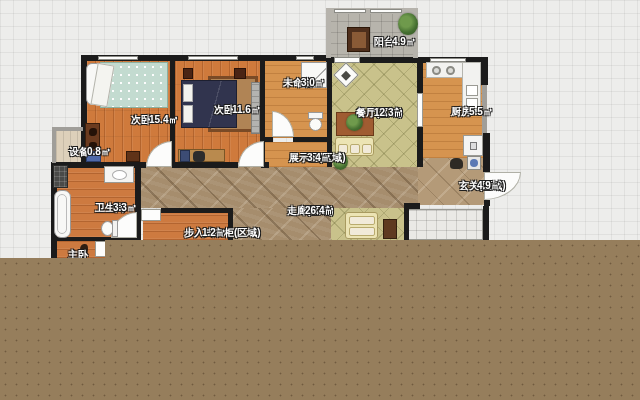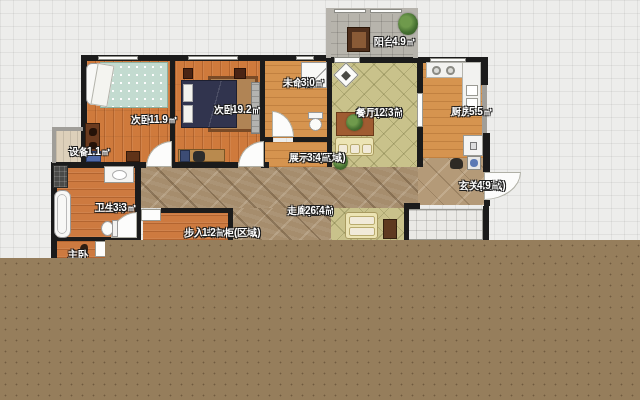--- a/index.html
+++ b/index.html
@@ -207,41 +207,41 @@
   <div style="left:112px;top:220px;width:6px;height:17px;background:#f2f2f0;border:1px solid #999;z-index:6;"></div>
 
   <div style="left:80px;top:244px;width:8px;height:11px;background:#2e1e12;border-radius:50% 40% 50% 40%;z-index:6;"></div>
 
   <div class="lbl" style="left:374px;top:36px;">
     <span>阳台</span>
       <span class="area">4.9㎡</span>
     </div>
   <div class="lbl" style="left:131px;top:114px;">
     <span>次卧</span>
-      <span class="area">11.9㎡</span>
+      <span class="area">15.4㎡</span>
     </div>
   <div class="lbl" style="left:214px;top:104px;">
     <span>次卧</span>
-      <span class="area">19.2㎡</span>
+      <span class="area">11.6㎡</span>
     </div>
   <div class="lbl" style="left:283px;top:77px;">
     <span>未命名</span>
       <span class="area">3.0㎡</span>
     </div>
   <div class="lbl" style="left:356px;top:107px;">
     <span>餐厅(区域)</span>
       <span class="area">12.3㎡</span>
     </div>
   <div class="lbl" style="left:451px;top:106px;">
     <span>厨房</span>
       <span class="area">5.5㎡</span>
     </div>
   <div class="lbl" style="left:69px;top:146px;">
     <span>设备</span>
-      <span class="area">1.1㎡</span>
+      <span class="area">0.8㎡</span>
     </div>
   <div class="lbl" style="left:289px;top:152px;">
     <span>展示区(区域)</span>
       <span class="area">3.4㎡</span>
     </div>
   <div class="lbl" style="left:95px;top:202px;">
     <span>卫生间</span>
       <span class="area">3.3㎡</span>
     </div>
   <div class="lbl" style="left:184px;top:227px;">

